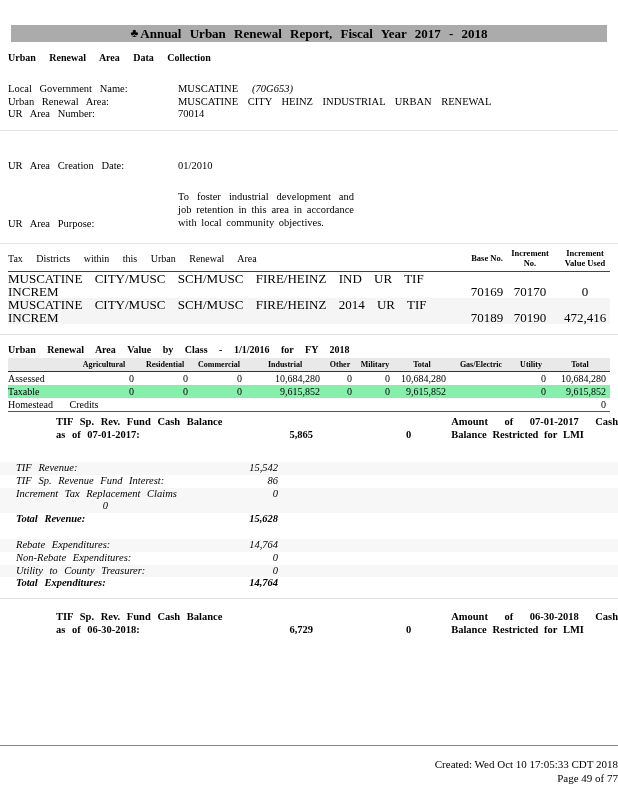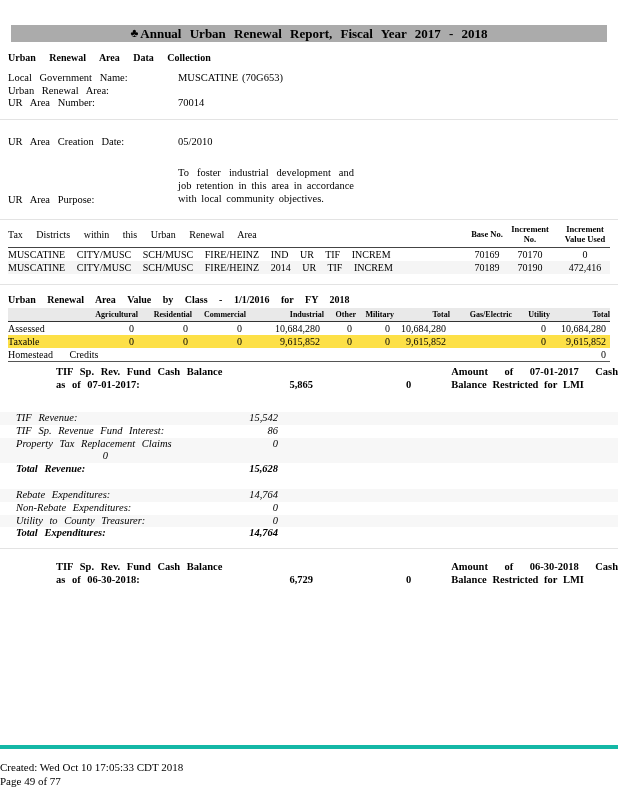--- a/index.html
+++ b/index.html
@@ -19,51 +19,51 @@
     margin: 25px 11px 0 11px;
     height: 17px;
     background: #ababab;
     display: flex; justify-content: center; align-items: center;
     font-weight: bold; font-size: 13px;
     word-spacing: 5px;
   }
   .title-bar .club { font-size: 12px; margin-right: 2px; word-spacing: 0; }
 
   
-  .h1 { font-weight: bold; font-size: 10px; word-spacing: 11px; margin: 10px 0 9px 8px; }
+  .h1 { font-weight: bold; font-size: 10px; word-spacing: 11px; margin: 10px 0 20px 8px; }
   .rule { border-top: 1px solid #e3e3e3; height: 0; }
   .kv-row { display: flex; line-height: 12.5px; padding-left: 8px; }
   .kv-label { width: 170px; word-spacing: 5px; }
   .kv-value { word-spacing: 7px; }
-  .kv-extra { margin-left: 4px; }
+  .kv-extra { margin-left: 14px; font-style: italic; }
 
   .purpose-row { display: flex; align-items: flex-end; margin-top: 18px; padding-left: 8px; }
   .purpose-label { width: 170px; word-spacing: 5px; }
   .purpose-text { width: 176px; text-align: justify; line-height: 13px; word-spacing: 2px; }
 
   
   .tax-wrap { margin: 0 8px; }
   .tax-header { display: flex; align-items: center; border-bottom: 1px solid #444; padding: 5px 0 3px 0; }
   .tax-title { flex: 1; font-weight: normal; font-size: 10px; word-spacing: 11px; }
   .tax-col-head { font-weight: bold; font-size: 8.5px; line-height: 9.5px; text-align: center; }
   .col-base { width: 44px; }
   .col-incr { width: 42px; }
   .col-ivu  { width: 50px; margin-left: 9px; }
-  .tax-row { display: flex; line-height: 13px; font-size: 10px; align-items: center; }
+  .tax-row { display: flex; line-height: 13px; font-size: 13px; align-items: flex-end; }
   .tax-row.stripe { background: #f5f5f5; }
   .tax-name { flex: 1; word-spacing: 9px; }
   .tax-num { text-align: center; }
 
   
   .vt-title { font-weight: bold; font-size: 10px; word-spacing: 9px; margin: 9px 0 3px 8px; }
   .vt { margin: 0 8px; border-bottom: 1px solid #555; }
   .vt-head { display: flex; background: #e9e9e9; border-bottom: 1px solid #333; font-weight: bold; font-size: 8px; line-height: 9px; padding: 2px 0; }
-  .vt-head span { text-align: right; }
+  .vt-head span { text-align: center; }
   .vt-row { display: flex; font-size: 10px; line-height: 13px; }
-  .vt-row.stripe { background: #fde047; }
+  .vt-row.stripe { background: #86efac; }
   .vt-row span { text-align: right; padding-right: 4px; }
   .vt-row .c0 { text-align: left; padding-right: 0; }
   .c0 { width: 62px; } .c1 { width: 68px; } .c2 { width: 54px; } .c3 { width: 54px; }
   .c4 { width: 78px; } .c5 { width: 32px; } .c6 { width: 38px; } .c7 { width: 56px; }
   .c8 { width: 62px; } .c9 { width: 38px; } .c10 { flex: 1; }
   .homestead { display: flex; font-size: 10px; line-height: 13px; }
   .homestead .hs-label { word-spacing: 14px; }
   .homestead .hs-value { margin-left: auto; padding-right: 4px; }
 
   
@@ -77,22 +77,22 @@
   .fin-row.stripe { background: #f7f7f7; }
   .fin-row.bold { font-weight: bold; }
   .fin-label { width: 170px; word-spacing: 4px; }
   .fin-value { width: 92px; text-align: right; }
   .gap12 { height: 13px; }
   .gap18 { height: 18px; }
 
   
   .footer {
     position: absolute; left: 0; right: 0; top: 745px;
-    border-top: 4px solid #14b8a6;
-    text-align: left; font-size: 11px; line-height: 14px;
+    border-top: 1px solid #14b8a6;
+    text-align: right; font-size: 11px; line-height: 14px;
     padding-top: 11px;
   }
 </style>
 </head>
 <body>
 
 <div class="page">
 
   <div class="title-bar">
     <span class="club">♣</span>
@@ -101,31 +101,32 @@
 
   <div class="h1">Urban Renewal Area Data Collection</div>
 
   <div class="kv-row">
     <span class="kv-label">Local Government Name:</span>
     <span class="kv-value">MUSCATINE</span>
     <span class="kv-extra">(70G653)</span>
   </div>
   <div class="kv-row">
     <span class="kv-label">Urban Renewal Area:</span>
+    <span class="kv-value">MUSCATINE CITY HEINZ INDUSTRIAL URBAN RENEWAL</span>
   </div>
   <div class="kv-row">
     <span class="kv-label">UR Area Number:</span>
     <span class="kv-value">70014</span>
   </div>
 
   <div class="rule" style="margin-top:9px"></div>
 
-  <div class="kv-row" style="margin-top:16px">
+  <div class="kv-row" style="margin-top:29px">
     <span class="kv-label">UR Area Creation Date:</span>
-    <span class="kv-value">05/2010</span>
+    <span class="kv-value">01/2010</span>
   </div>
 
   <div class="purpose-row">
     <span class="purpose-label">UR Area Purpose:</span>
     <span class="purpose-text">To foster industrial development and job retention in this area in accordance with local community objectives.</span>
   </div>
 
   <div class="rule" style="margin-top:14px"></div>
 
   <div class="tax-wrap">
@@ -212,21 +213,21 @@
 
   <div class="fin-row stripe">
     <span class="fin-label">TIF Revenue:</span>
     <span class="fin-value">15,542</span>
   </div>
   <div class="fin-row">
     <span class="fin-label">TIF Sp. Revenue Fund Interest:</span>
     <span class="fin-value">86</span>
   </div>
   <div class="fin-row stripe">
-    <span class="fin-label">Property Tax Replacement Claims</span>
+    <span class="fin-label">Increment Tax Replacement Claims</span>
     <span class="fin-value">0</span>
   </div>
   <div class="fin-row stripe">
     <span class="fin-value">0</span>
   </div>
   <div class="fin-row bold">
     <span class="fin-label">Total Revenue:</span>
     <span class="fin-value">15,628</span>
   </div>
 

